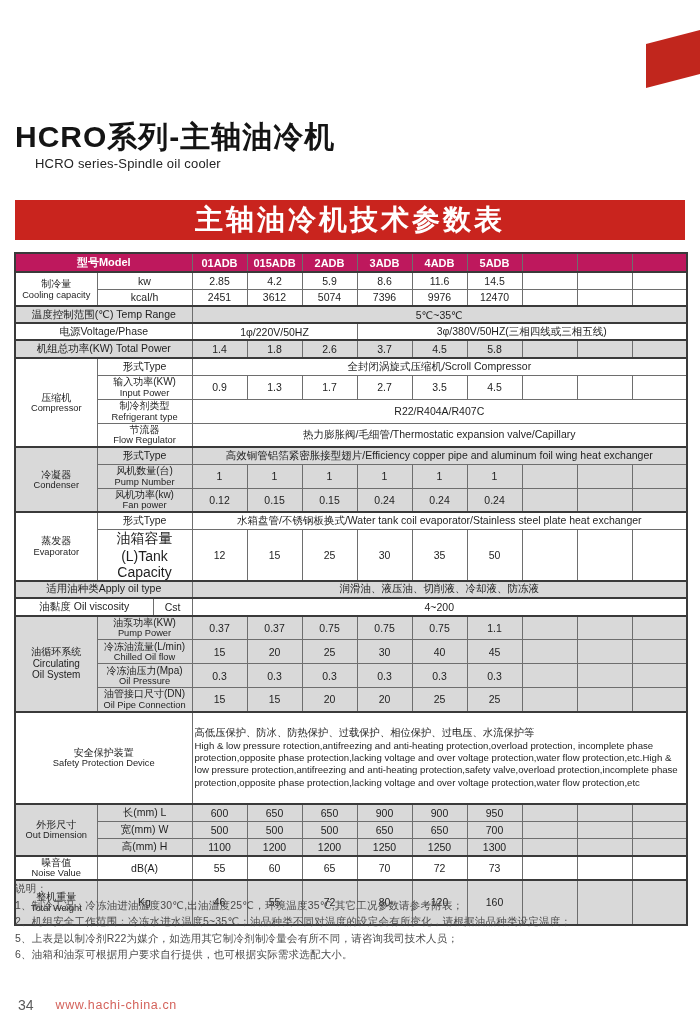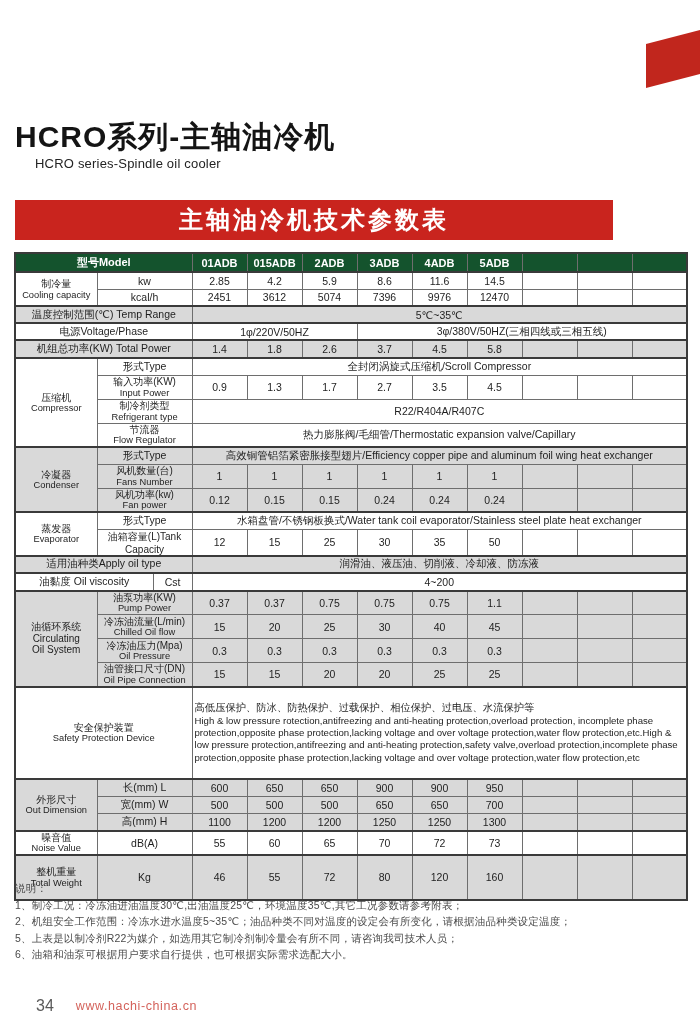--- a/index.html
+++ b/index.html
@@ -8,42 +8,42 @@
     font-family:"Liberation Sans","DejaVu Sans",sans-serif;color:#222;overflow:hidden;
   }
   
   .ribbon{position:absolute;top:30px;right:0;width:54px;height:58px;background:#c1261d;
     clip-path:polygon(0 24%,100% 0,100% 76%,0 100%);}
   
   .title-wrap{position:absolute;left:15px;top:120px;}
   .title-cn{font-size:30px;font-weight:bold;color:#141414;letter-spacing:1px;line-height:1.1;}
   .title-en{font-size:13px;color:#232323;margin-top:3px;letter-spacing:.2px;margin-left:20px;}
   
-  .banner{position:absolute;left:15px;top:200px;width:598px;height:40px;background:#c9241e;
+  .banner{position:absolute;left:15px;top:200px;width:670px;height:40px;background:#c9241e;
     display:flex;align-items:center;justify-content:center;
-    color:#fff;font-size:24px;font-weight:bold;letter-spacing:3px;text-align:center;}
+    color:#fff;font-size:28px;font-weight:bold;letter-spacing:3px;text-align:center;}
   
   table.spec{position:absolute;left:14px;top:252px;width:672px;border-collapse:collapse;
     table-layout:fixed;text-align:center;font-size:10.5px;color:#1e1e1e;border:2px solid #3a3a3a;}
   table.spec td{border:1px solid #6e6e6e;padding:0 2px;overflow:hidden;background:#fff;}
-  tr.head td{background:#14532d;color:#fff;font-weight:bold;font-size:11px;}
+  tr.head td{background:#be185d;color:#fff;font-weight:bold;font-size:11px;}
   tr.shade td{background:#d9d9d9;}
   tr.sec td{border-top:2px solid #3a3a3a;}
   .two .cn{display:block;font-size:10px;line-height:1.15;}
   .two .en{display:block;font-size:9.3px;line-height:1.1;}
-  .small{font-size:10px;}
+  .small{font-size:14px;}
   td.leftval{text-align:left;padding:2px 5px;}
   .safety-cn{display:block;text-align:left;font-size:10.3px;line-height:1.35;}
   .safety-en{display:block;text-align:left;font-size:9.6px;line-height:1.28;}
   .h17{height:17px}.h18{height:18px}.h19{height:19px}.h24{height:24px}.h28{height:45px}.h92{height:92px}
   
   .notes{position:absolute;left:15px;top:880px;font-size:10.5px;color:#4a4a4a;line-height:1.58;letter-spacing:.2px;}
   
   .footer{position:absolute;left:18px;top:997px;display:flex;align-items:center;gap:22px;}
-  .page-num{font-size:16px;color:#5a5a5a;margin-left:18px;}
+  .page-num{font-size:14px;color:#5a5a5a;}
   .site{font-size:12.5px;color:#d4635c;letter-spacing:.6px;}
 </style>
 </head>
 <body>
 
 <div class="ribbon"></div>
 
 <div class="title-wrap">
   <div class="title-cn">HCRO系列-主轴油冷机</div>
   <div class="title-en">HCRO series-Spindle oil cooler</div>
@@ -178,21 +178,21 @@
     <td rowspan="3" class="two">
       <span class="cn">冷凝器</span>
       <span class="en">Condenser</span>
     </td>
     <td colspan="2">形式Type</td>
     <td colspan="9">高效铜管铝箔紧密胀接型翅片/Efficiency copper pipe and aluminum foil wing heat exchanger</td>
   </tr>
   <tr class="shade h24">
     <td colspan="2" class="two">
       <span class="cn">风机数量(台)</span>
-      <span class="en">Fans Number</span>
+      <span class="en">Pump Number</span>
     </td>
   <td>1</td>
         <td>1</td>
         <td>1</td>
         <td>1</td>
         <td>1</td>
         <td>1</td>
         <td></td>
         <td></td>
         <td></td>

